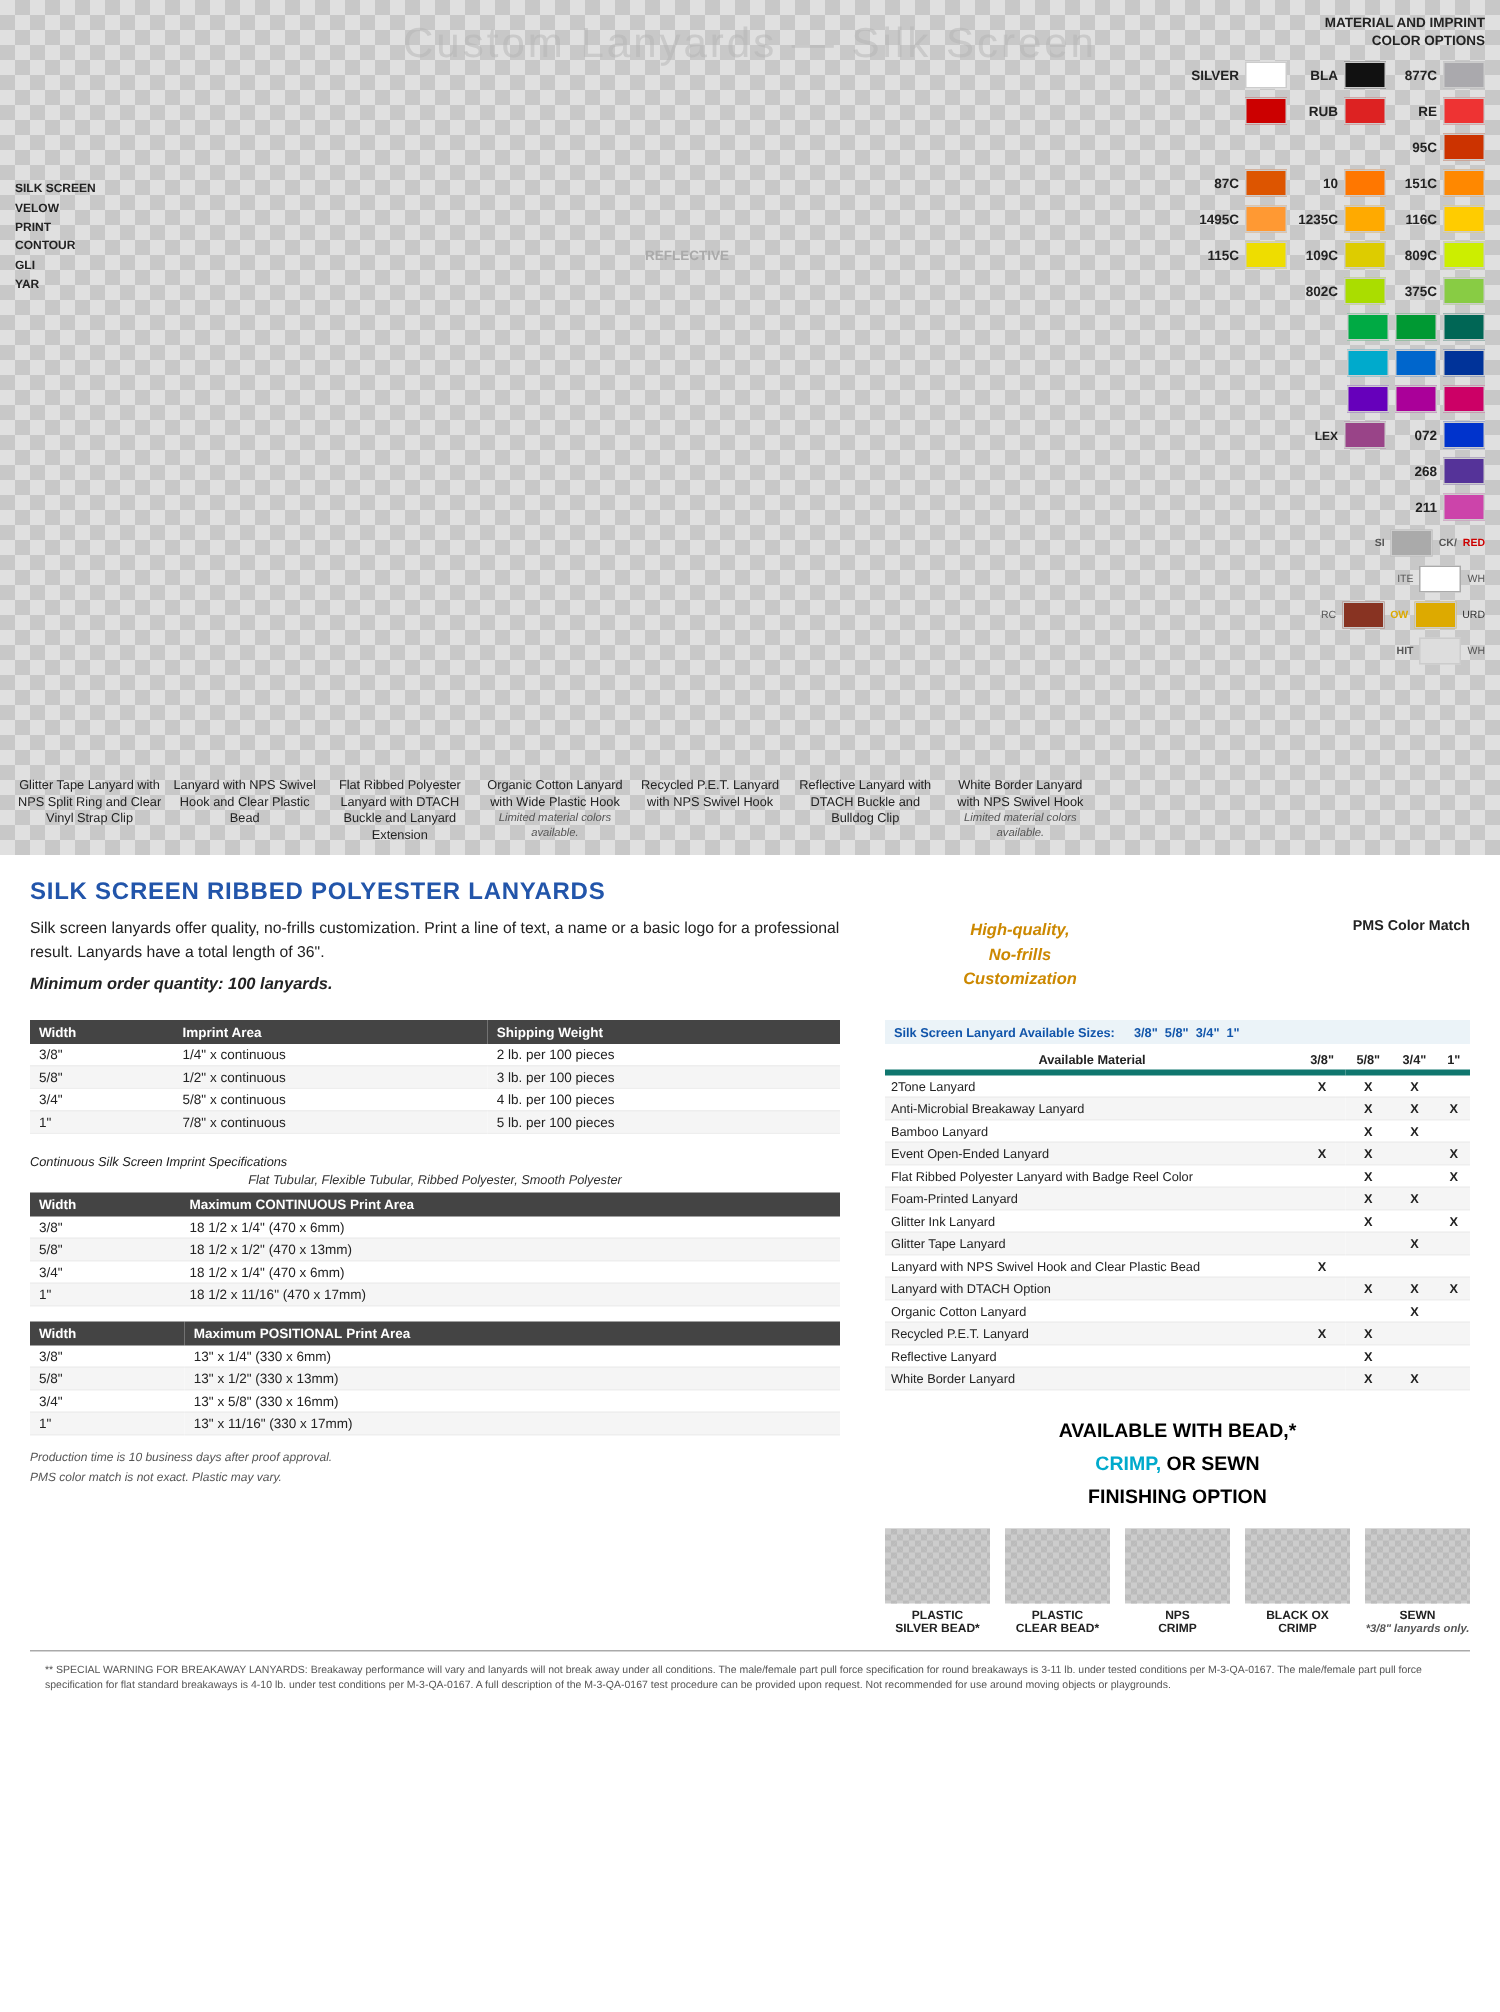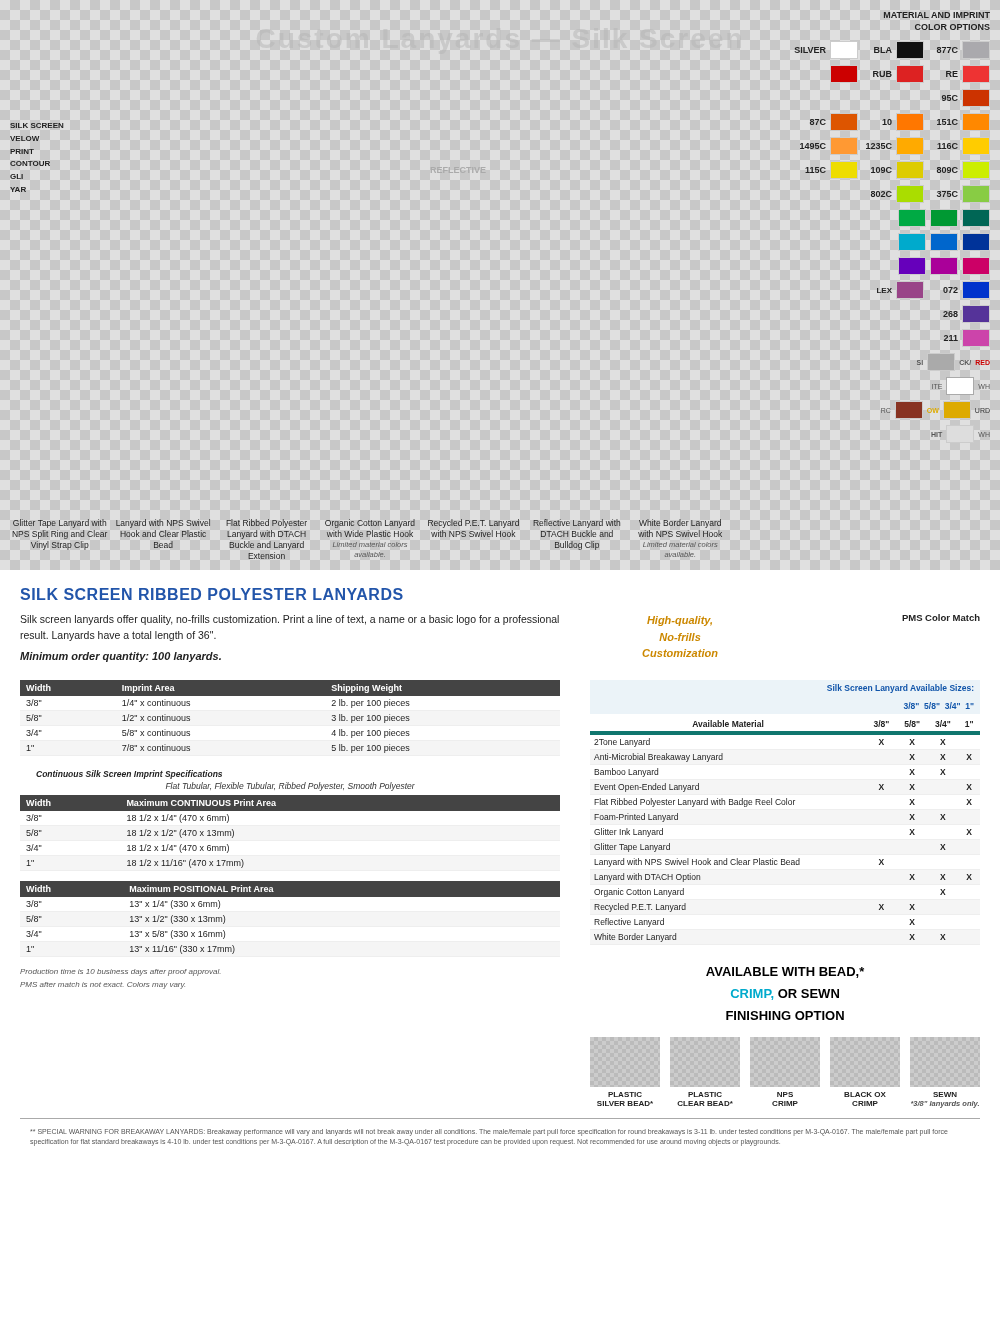--- a/index.html
+++ b/index.html
@@ -82,25 +82,25 @@
       position: absolute;
       left: 430px;
       top: 165px;
       font-size: 9px;
       font-weight: bold;
       color: #aaa;
     }
 
     .title-overlay {
       position: absolute;
-      top: 23px;
+      top: 13px;
       left: 50%;
       transform: translateX(-50%);
       font-size: 28px;
-      font-weight: bold;
+      font-weight: normal;
       color: rgba(180,180,180,0.5);
       white-space: nowrap;
       letter-spacing: 2px;
     }
 
     
     .product-labels-row {
       position: absolute;
       bottom: 0;
       left: 0;
@@ -289,38 +289,36 @@
     .section-header-row {
       display: flex;
       align-items: flex-start;
       gap: 20px;
       margin-bottom: 8px;
       position: relative;
     }
 
     .section-sub-label {
       font-size: 8.5px;
-      font-weight: bold;
+      font-weight: normal;
       font-style: italic;
       color: #222;
       padding: 3px 0 2px 0;
-      margin-left: 16px;
     }
 
     .available-sizes-header {
       display: flex;
-      align-items: flex-end;
+      align-items: flex-start;
       gap: 8px;
       background: rgba(0,100,160,0.08);
       padding: 3px 6px;
       margin-bottom: 3px;
       font-size: 8.5px;
       font-weight: bold;
       color: #1155aa;
-      flex-direction: column;
     }
 
     .hq-block {
       font-size: 11px;
       font-style: italic;
       font-weight: bold;
       color: #cc8800;
       text-align: center;
       line-height: 1.5;
     }
@@ -611,21 +609,21 @@
             <td>1"</td>
             <td>13" x 11/16" (330 x 17mm)</td>
           </tr>
         </tbody>
       </table>
 
       <div class="production-note">
         <em>Production time is 10 business days after proof approval.</em>
       </div>
       <div class="production-note">
-        <em>PMS after match is not exact. Colors may vary.</em>
+        <em>PMS color match is not exact. Plastic may vary.</em>
       </div>
 
     </div>
 
     <div class="right-col">
 
       <div class="available-sizes-header">
         <span>Silk Screen Lanyard Available Sizes:</span>
         <span>&nbsp;&nbsp;3/8"&nbsp;&nbsp;5/8"&nbsp;&nbsp;3/4"&nbsp;&nbsp;1"</span>
       </div>

